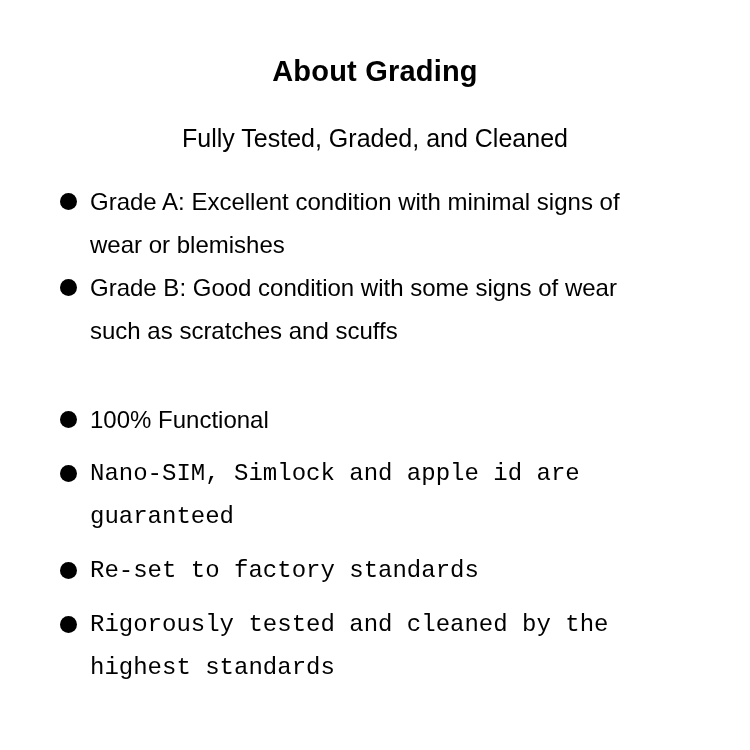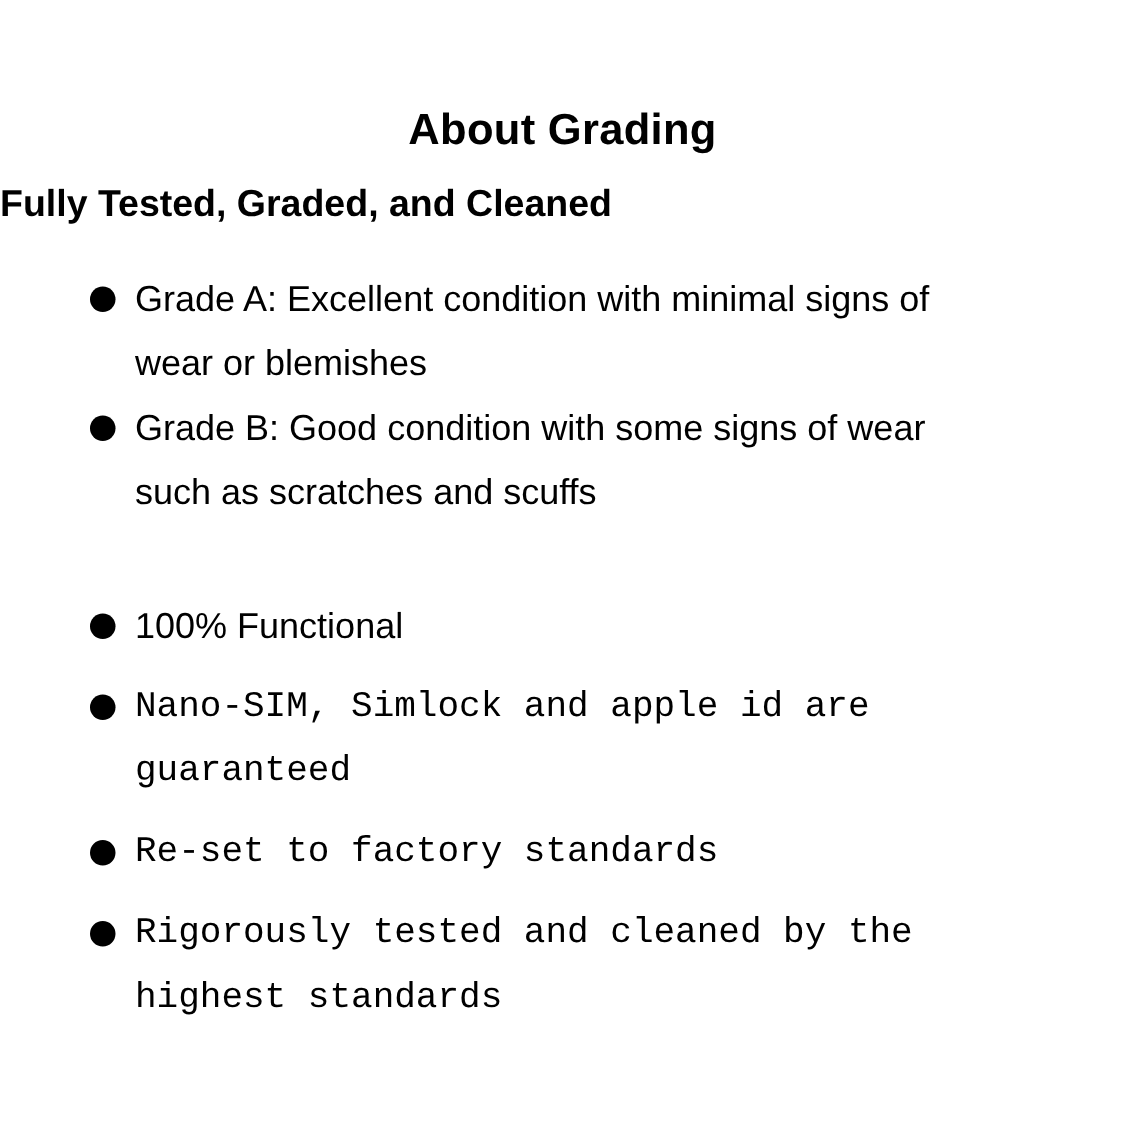--- a/index.html
+++ b/index.html
@@ -18,31 +18,32 @@
     font-family: "Liberation Sans", sans-serif;
     overflow: hidden;
   }
   .page {
     box-sizing: border-box;
     width: 750px;
     height: 750px;
     padding-top: 53px;
   }
   .section-title {
-    margin: 17px;
+    margin: 1px;
     font-size: 29px;
     font-weight: bold;
     text-align: center;
     line-height: 34px;
     letter-spacing: 0.2px;
   }
   .subtitle {
-    margin-top: 18px;
+    margin-top: 36px;
     font-size: 25px;
-    font-weight: bold;
+    font-weight: normal;
+    text-align: center;
     line-height: 28px;
   }
   ul.bullet-list {
     list-style: none;
     margin: 0;
     padding: 0 64px 0 60px;
   }
   ul.bullet-list.grading {
     margin-top: 28px;
   }

